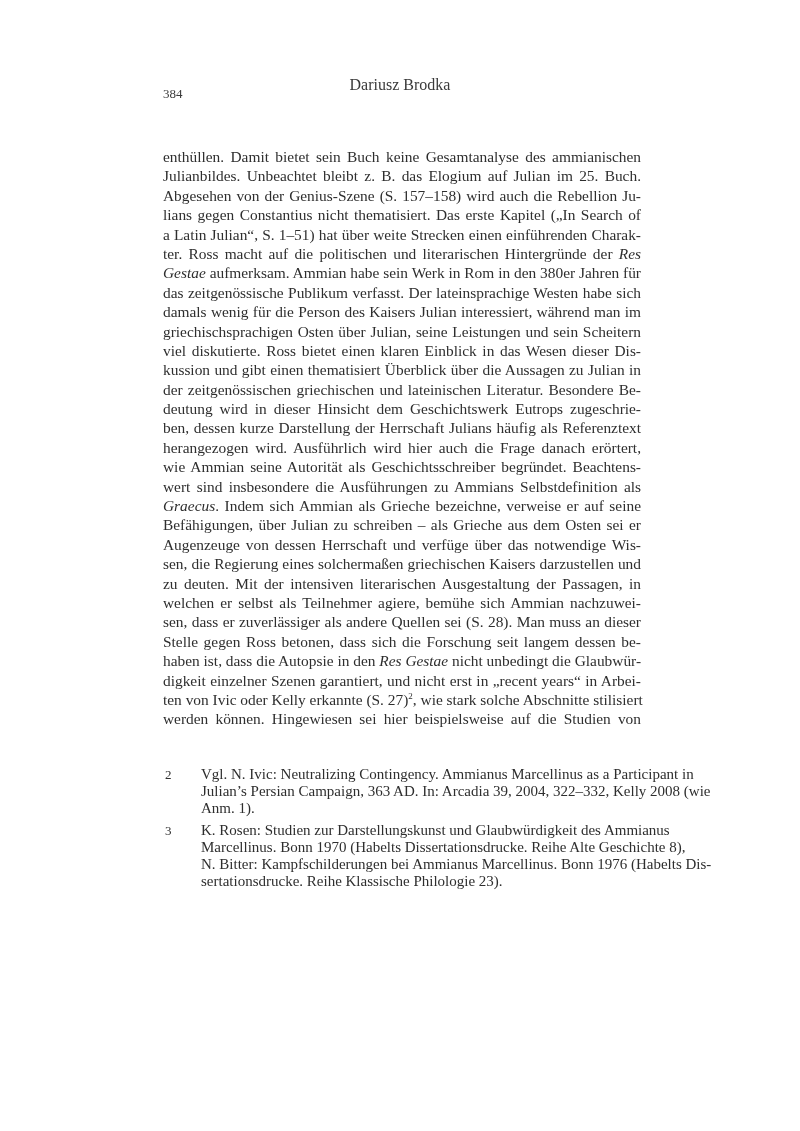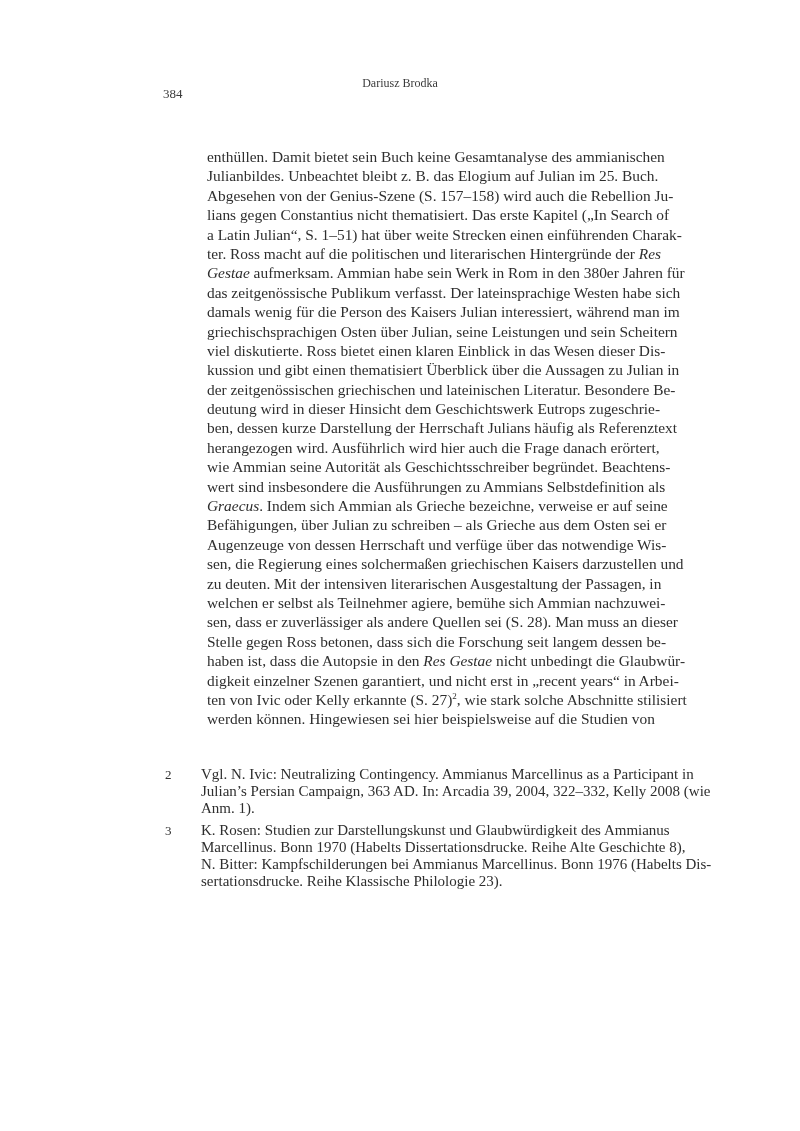--- a/index.html
+++ b/index.html
@@ -1,22 +1,22 @@
 <!DOCTYPE html>
 <html><head>
   <meta charset="utf-8">
   <style>
     html, body { margin: 0; padding: 0; background: #ffffff; }
     body { width: 800px; height: 1131px; position: relative; overflow: hidden;
       font-family: "Liberation Serif", "DejaVu Serif", serif; color: #2e2e2e; }
     .page-number { position: absolute; left: 163px; top: 86px; font-size: 13px; color: #3a3a3a; }
-    .running-head { position: absolute; left: 0; width: 800px; top: 76px; text-align: center; font-size: 12px; color: #3a3a3a; }
+    .running-head { position: absolute; left: 0; width: 800px; top: 76px; text-align: center; font-size: 16px; color: #3a3a3a; }
     .body-text { position: absolute; left: 163px; top: 147px; width: 478px; }
     .line { display: block; height: 19.4px; line-height: 19.4px; font-size: 15.4px;
-      text-align: justify; text-align-last: justify; white-space: nowrap; margin-left: 44px; }
+      text-align: justify; text-align-last: justify; white-space: nowrap; }
     .line i { }
     sup { font-size: 9px; line-height: 0; vertical-align: 6px; }
     .footnotes { position: absolute; left: 163px; top: 766px; width: 478px; }
     .fn { position: relative; margin-bottom: 5px; }
     .fn-num { position: absolute; left: 2px; top: 0; font-size: 13px; line-height: 17px; }
     .fn-text { margin-left: 38px; }
     .fn-line { display: block; height: 17px; line-height: 17px; font-size: 15px; text-align: justify; text-align-last: justify; white-space: nowrap; }
     .fn-line.last { text-align-last: left; }
   </style>
 </head>

